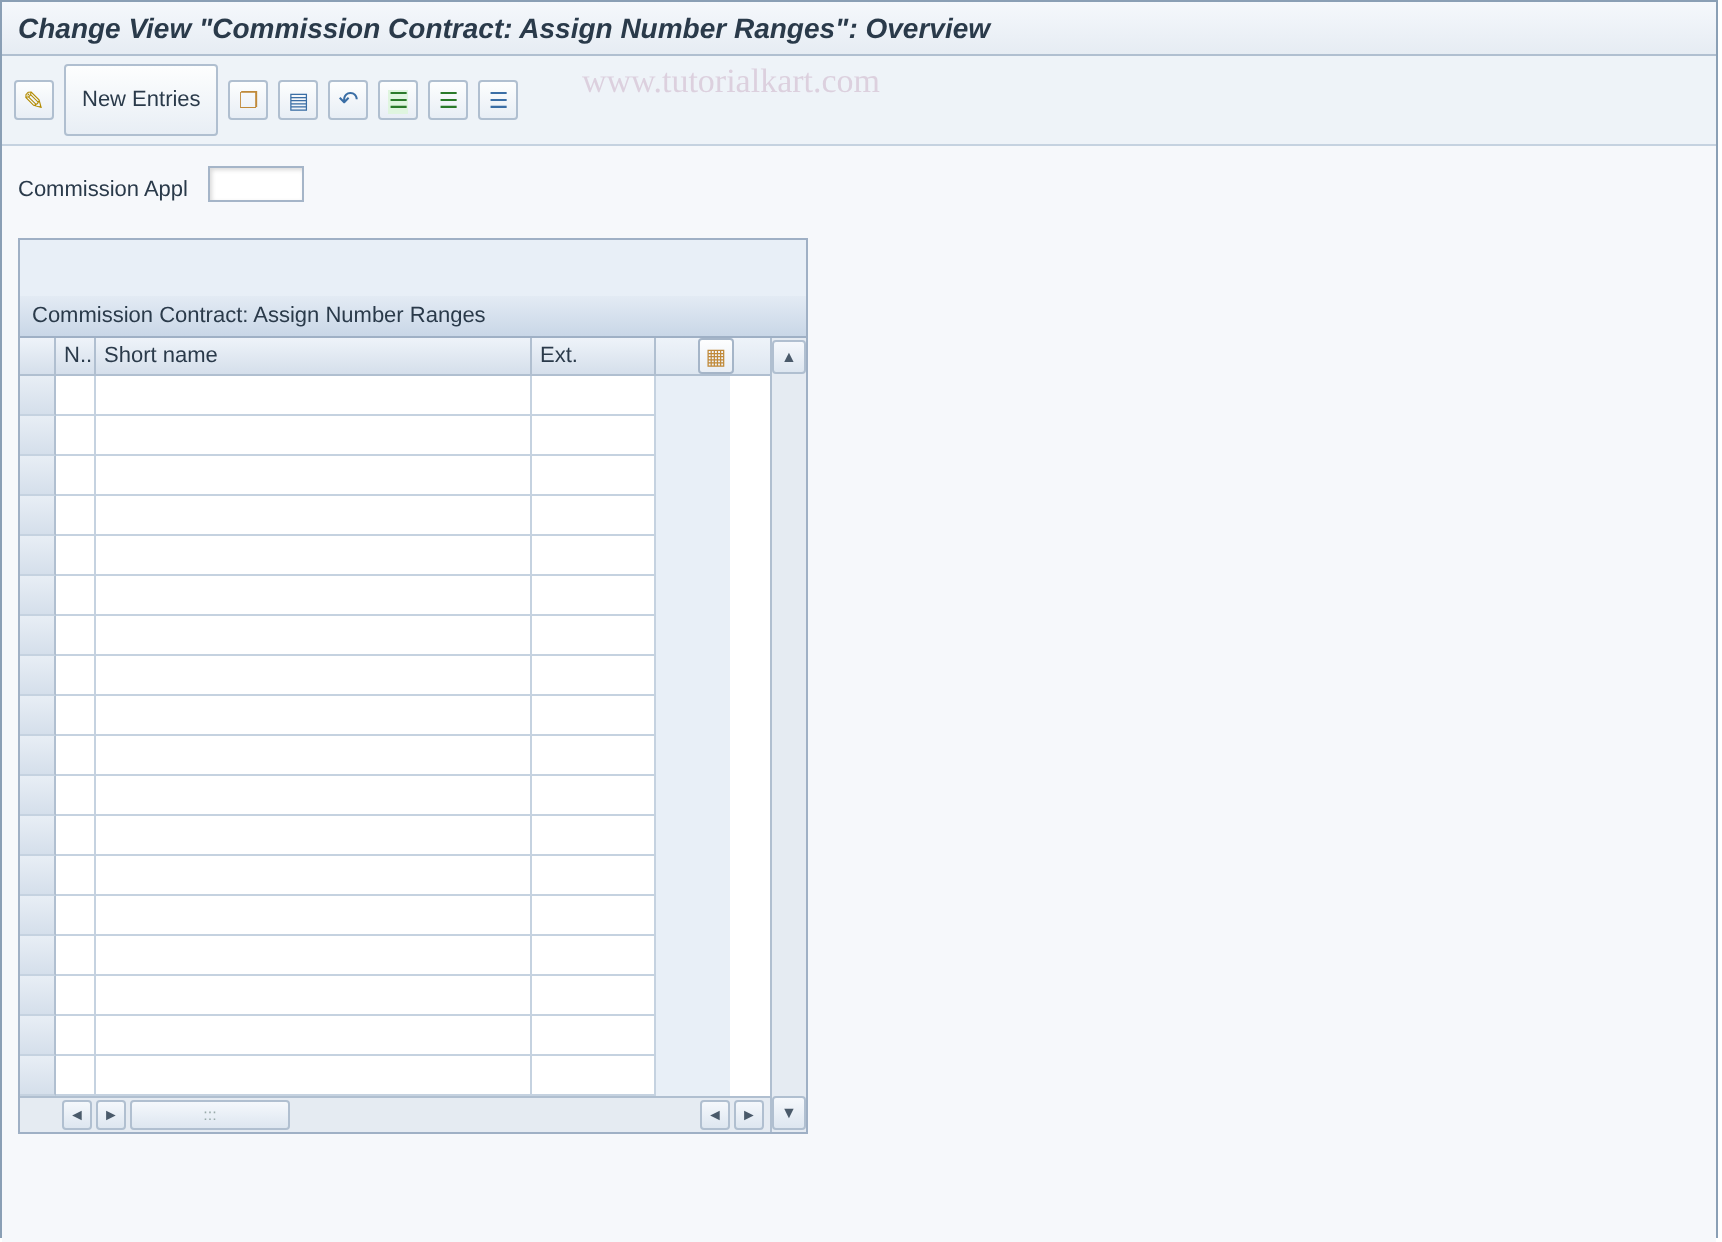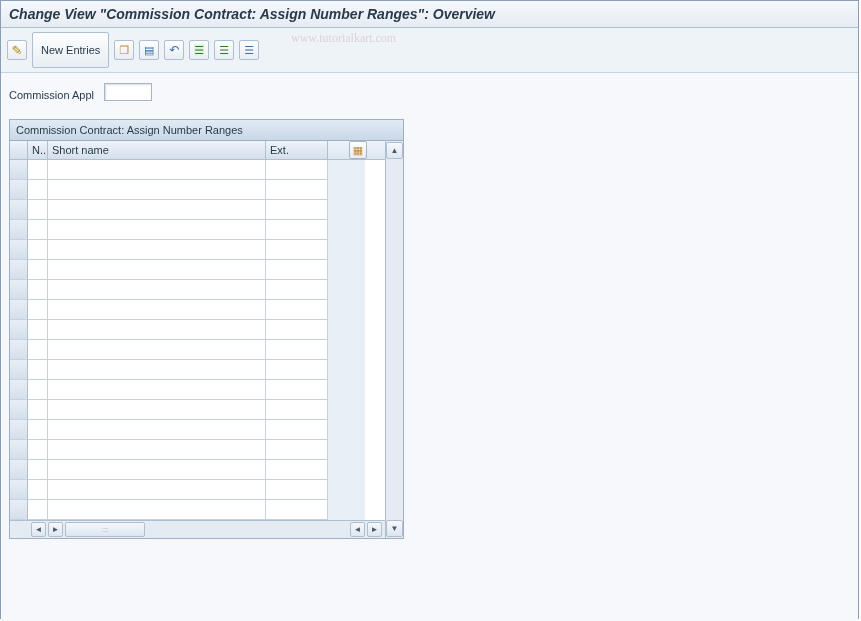--- a/index.html
+++ b/index.html
@@ -59,21 +59,21 @@
       display: inline-flex;
       align-items: center;
       cursor: pointer;
       font-size: 11px;
       color: #2a3a4a;
     }
     .watermark {
       position: absolute;
       left: 290px;
       top: 3px;
-      font-size: 12px;
+      font-size: 17px;
       font-family: 'Comic Sans MS', cursive;
       color: #d8c8d8;
       opacity: 0.8;
       pointer-events: none;
     }
     .content-area {
       padding: 10px 8px;
       background: #f6f8fb;
       height: calc(100% - 58px);
     }
@@ -97,20 +97,21 @@
       width: 395px;
       border: 1px solid #9fb0c5;
       background: #e8eff7;
     }
     .table-title {
       background: linear-gradient(#e3ebf4, #c9d7e7);
       padding: 4px 6px;
       border-bottom: 1px solid #9fb0c5;
       color: #2a3a4a;
       font-size: 11px;
+      margin-top: 28px;
     }
     .table-wrapper {
       display: flex;
     }
     .table-main {
       flex: 1;
     }
     .table-header-row {
       display: flex;
       background: linear-gradient(#eef3f9, #dde6f0);

